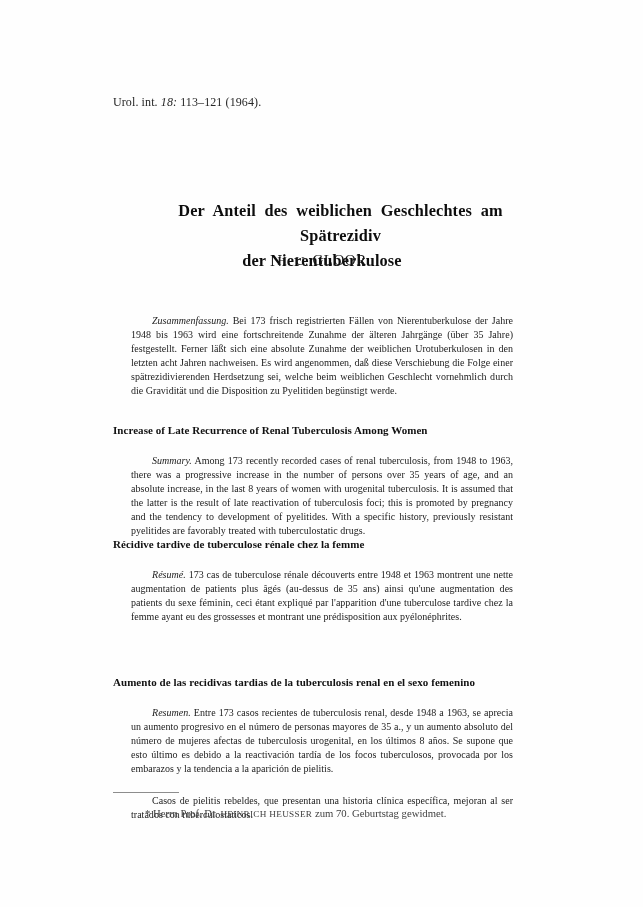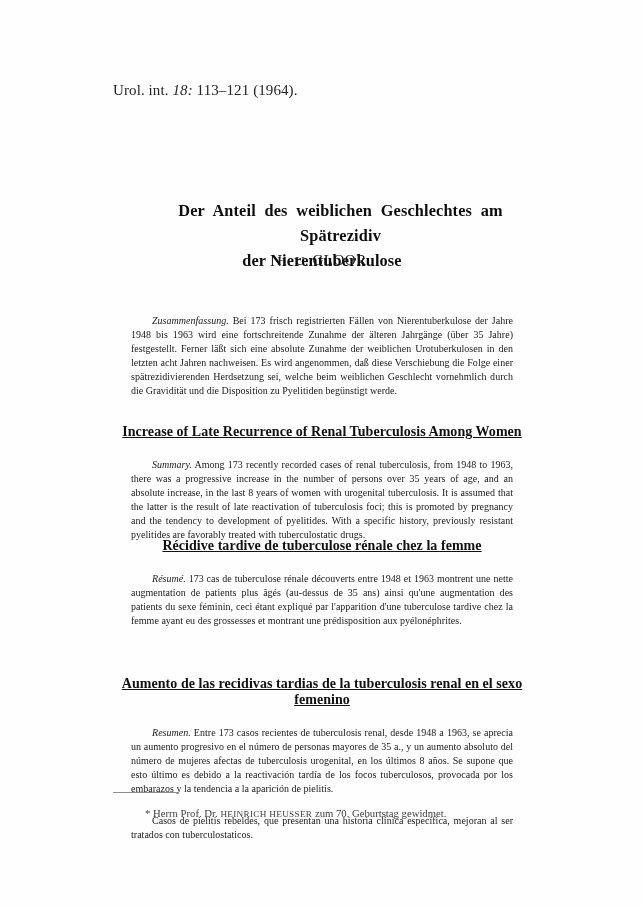--- a/index.html
+++ b/index.html
@@ -19,22 +19,22 @@
   .page {
     position: absolute;
     inset: 0;
     background: #fefefe;
   }
 
   
   .journal-line {
     position: absolute;
     left: 113px;
-    top: 82px;
-    font-size: 15px;
+    top: 95px;
+    font-size: 12px;
     letter-spacing: 0.1px;
     color: #262626;
     white-space: nowrap;
     text-align: center;
   }
   .journal-line .vol {
     font-style: italic;
   }
 
   
@@ -73,27 +73,25 @@
     margin-top: 26px;
   }
 
   
   .section {
     position: absolute;
     left: 113px;
     width: 418px;
   }
   .sec-heading {
-    text-align: center;
-    font-size: 14px;
+    font-size: 11px;
     font-weight: bold;
     color: #111111;
     letter-spacing: 0.05px;
     margin-bottom: 11px;
-    text-decoration: underline;
   }
   p.para {
     margin: 18px;
     font-size: 10px;
     line-height: 14px;
     text-align: justify;
     text-justify: inter-word;
     color: #212121;
     letter-spacing: 0.02px;
   }

